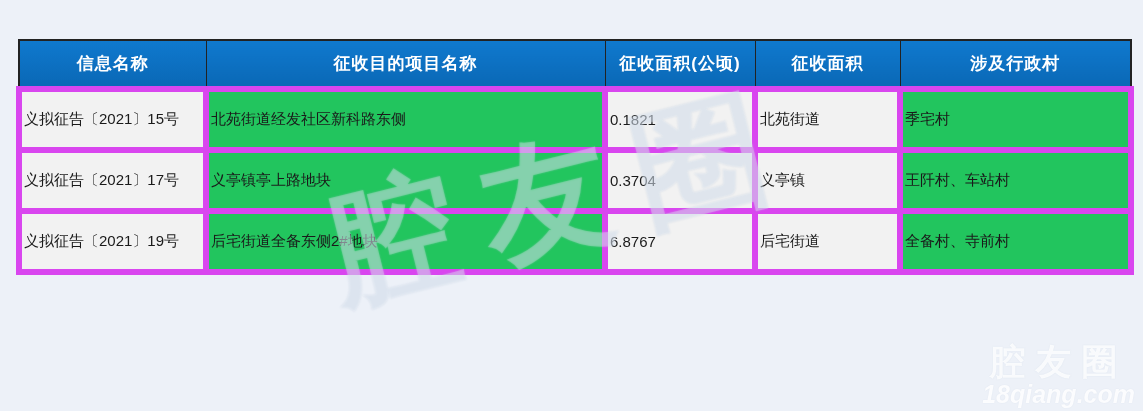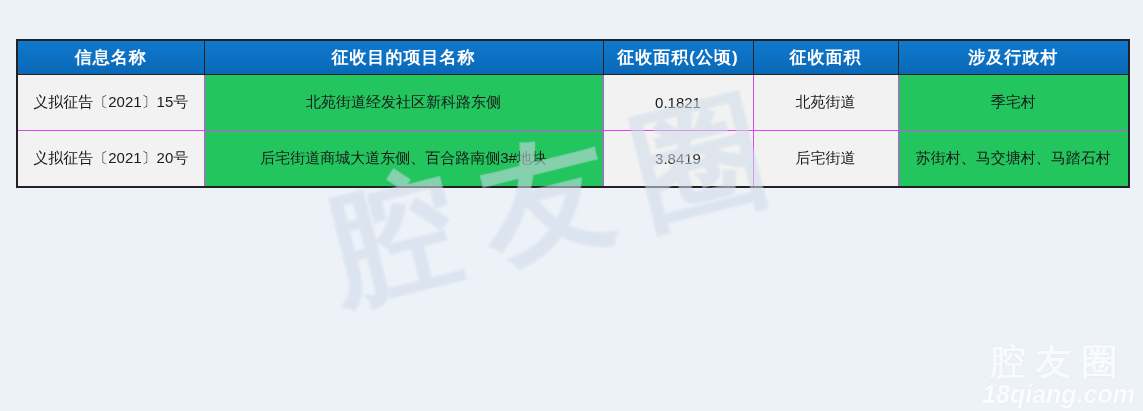--- a/index.html
+++ b/index.html
@@ -26,27 +26,27 @@
     border: 2px solid #222222;
   }
   th {
     background: linear-gradient(180deg, #0f79ce 0%, #0a68b6 100%);
     color: #ffffff;
     font-size: 17px;
     font-weight: bold;
     height: 33px;
     border: 1px solid #222222;
     text-align: center;
-    padding: 0;
+    padding: 6px;
     letter-spacing: 1px;
   }
   td {
     height: 31px;
-    border: 1px solid #d946ef;
-    text-align: center;
+    border: 6px solid #d946ef;
+    text-align: left;
     vertical-align: middle;
     font-size: 15px;
     color: #1a1a1a;
     padding: 12px 2px;
     white-space: nowrap;
     overflow: hidden;
   }
   td.c-light { background: #f2f2f2; }
   td.c-blue  { background: #22c55e; }
 
@@ -116,30 +116,37 @@
     <tbody id="table-body">
   <tr>
     <td class="c-light">义拟征告〔2021〕15号</td>
     <td class="c-blue">北苑街道经发社区新科路东侧</td>
     <td class="c-light">0.1821</td>
     <td class="c-light">北苑街道</td>
     <td class="c-blue">季宅村</td>
   </tr>
 
 
-
+  <tr>
+    <td class="c-light">义拟征告〔2021〕17号</td>
+    <td class="c-blue">义亭镇亭上路地块</td>
+    <td class="c-light">0.3704</td>
+    <td class="c-light">义亭镇</td>
+    <td class="c-blue">王阡村、车站村</td>
+  </tr>
 
 
   <tr>
-    <td class="c-light">义拟征告〔2021〕20号</td>
-    <td class="c-blue">后宅街道商城大道东侧、百合路南侧3#地块</td>
-    <td class="c-light">3.8419</td>
+    <td class="c-light">义拟征告〔2021〕19号</td>
+    <td class="c-blue">后宅街道全备东侧2#地块</td>
+    <td class="c-light">6.8767</td>
     <td class="c-light">后宅街道</td>
-    <td class="c-blue">苏街村、马交塘村、马踏石村</td>
+    <td class="c-blue">全备村、寺前村</td>
   </tr>
+
 
 
 
 </tbody>
   </table>
 </div>
 
 <div class="watermark-center">腔友圈</div>
 
 <div class="watermark-corner">

